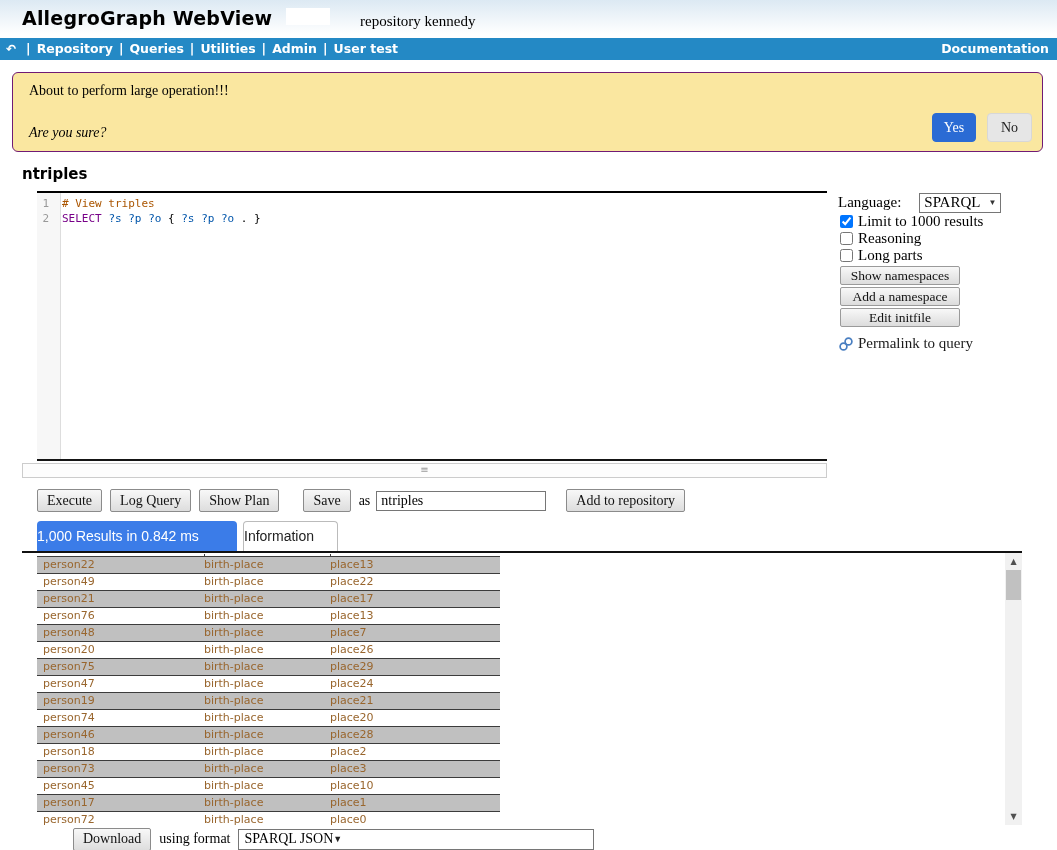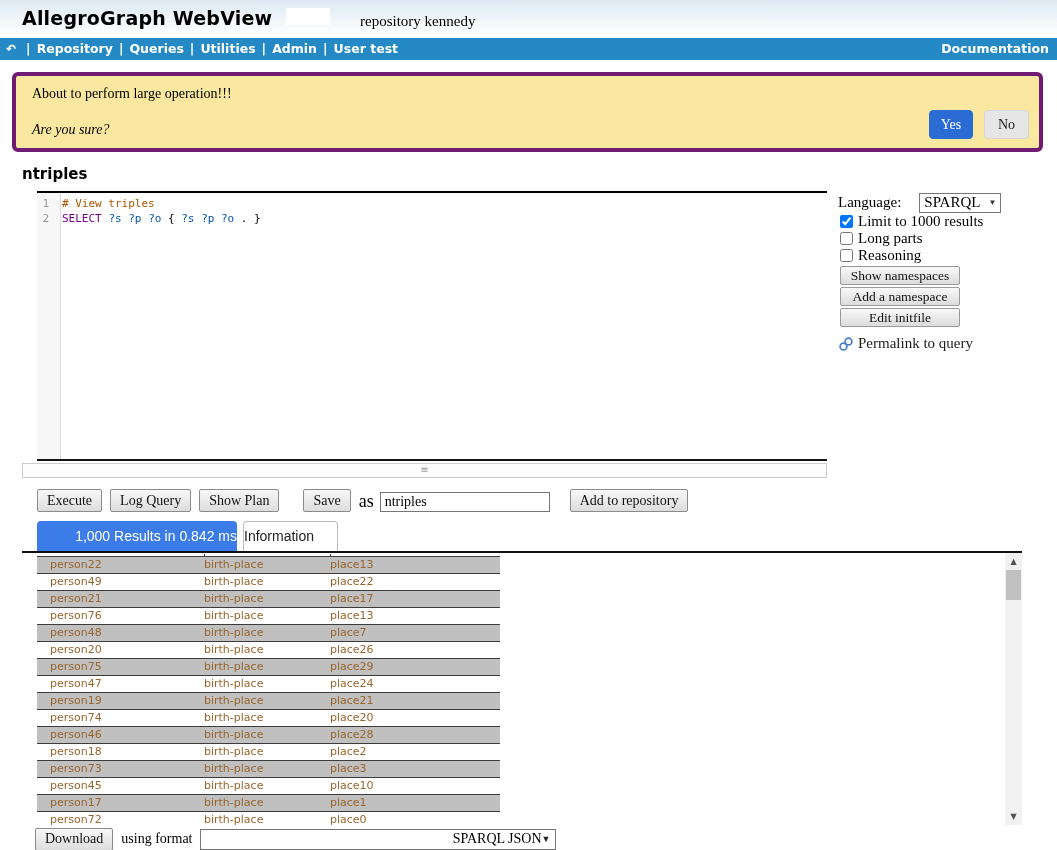--- a/index.html
+++ b/index.html
@@ -18,21 +18,21 @@
   
   .nav { position:absolute; top:38px; left:0; width:1057px; height:22px; background:#2489c5;
     color:#fff; font-family:"DejaVu Sans",sans-serif; font-weight:bold; font-size:12.5px; line-height:22px; }
   .nav-left { position:absolute; left:6px; top:0; display:flex; align-items:center; height:22px; }
   .nav-back { font-size:12px; margin-right:4px; cursor:pointer; }
   .nav-sep { margin:0 6px; font-weight:bold; }
   .nav-item { cursor:pointer; }
   .nav-doc { position:absolute; right:8px; top:0; cursor:pointer;margin-left:29px; }
   
   .banner { position:absolute; left:12px; top:72px; width:1031px; height:80px;
-    background:#fae7a0; border:4px solid #701a75; border-radius:6px; }
+    background:#fae7a0; border:1px solid #701a75; border-radius:6px; }
   .banner-msg { position:absolute; left:16px; top:10px; font-size:14px; }
   .banner-q { position:absolute; left:16px; bottom:10px; font-size:14px; font-style:italic; }
   .btn-yes { position:absolute; right:66px; bottom:9px; width:44px; height:29px;
     background:#2a6bd4; color:#fff; border:1px solid #2a6bd4; border-radius:4px;
     font-family:"Liberation Serif",serif; font-size:14px; cursor:pointer; }
   .btn-no { position:absolute; right:10px; bottom:9px; width:45px; height:29px;
     background:#e6e6e6; color:#222; border:1px solid #d7d7d7; border-radius:4px;
     font-family:"Liberation Serif",serif; font-size:14px; cursor:pointer; }
   
   .section-heading { position:absolute; left:22px; top:165px; font-family:"DejaVu Sans",sans-serif;
@@ -47,51 +47,51 @@
   .line-num { width:20px; flex:none; text-align:right; padding-right:8px; color:#999; }
   .line-code { padding-left:5px; white-space:pre; }
   .tok-comment { color:#aa5500; }
   .tok-keyword { color:#770088; }
   .tok-variable { color:#0055aa; }
   .tok-plain { color:#000; }
   .resize-bar { position:absolute; left:22px; top:463px; width:805px; height:15px;
     border:1px solid #ccc; background:#fdfdfd; text-align:center; color:#999;
     font-family:"DejaVu Sans",sans-serif; font-size:10px; line-height:12px; cursor:row-resize; }
   
-  .toolbar { position:absolute; left:37px; top:489px; display:flex; align-items:flex-end; height:23px; }
+  .toolbar { position:absolute; left:37px; top:489px; display:flex; align-items:center; height:23px; }
   .std-btn { font-family:"Liberation Serif",serif; font-size:14px; color:#111;
     background:linear-gradient(#f8f8f8,#dddddd); border:1px solid #8b8b8b; border-radius:2px;
     padding:2px 9px; height:23px; cursor:pointer; }
   .toolbar .std-btn { margin-right:8px; }
   .btn-save { margin-left:16px; }
-  .as-label { margin:0 6px 0 0; font-size:18px; }
+  .as-label { margin:0 6px 0 0; font-size:14px; }
   .save-input { width:170px; height:20px; border:1px solid #767676; font-family:"Liberation Serif",serif;
     font-size:14px; padding:0 4px; margin-right:20px; }
   
   .tabs-row { position:absolute; left:22px; top:521px; width:1000px; height:32px;
     border-bottom:2px solid #111; }
   .tab-active { position:absolute; left:15px; bottom:0; width:200px; height:30px;
     background:#3b7ce8; color:#fff; font-family:"Liberation Sans",sans-serif; font-size:14px;
-    text-align:right; line-height:30px; border-radius:4px 4px 0 0; cursor:pointer; }
+    text-align:left; line-height:30px; border-radius:4px 4px 0 0; cursor:pointer; }
   .tab-info { position:absolute; left:221px; bottom:0; width:95px; height:30px;
     background:#fff; color:#222; border:1px solid #bbb; border-bottom:none;
     font-family:"Liberation Sans",sans-serif; font-size:14px; text-align:left; line-height:28px;
     border-radius:4px 4px 0 0; cursor:pointer; }
   
   .results { position:absolute; left:22px; top:553px; width:1000px; height:272px; overflow:hidden; }
   .rtable { position:absolute; left:15px; top:0; width:463px; }
   .sliver { position:relative; height:4px; background:#fff; border-bottom:1px solid #3c3c3c; }
   .sliver i { position:absolute; top:1px; width:1px; height:3px; background:#3c3c3c; }
   .sliver i.t1 { left:167px; } .sliver i.t2 { left:293px; }
   .rrow { display:flex; height:17px; border-bottom:1px solid #3c3c3c;
     font-family:"DejaVu Sans",sans-serif; font-size:11px; line-height:16px; }
   .rrow.odd { background:#c0c0c0; }
   .rrow.even { background:#fff; }
   .rcell { color:#99662e; cursor:pointer; overflow:hidden; }
-  .c1 { width:167px; padding-left:13px; }
+  .c1 { width:167px; padding-left:6px; }
   .c2 { width:126px; }
   .c3 { flex:1; }
   
   .sb { position:absolute; right:0; top:0; width:17px; height:272px; background:#f1f1f1; }
   .sb-btn { position:absolute; left:0; width:17px; height:17px; text-align:center;
     font-family:"DejaVu Sans",sans-serif; font-size:8px; color:#505050; line-height:17px; cursor:pointer; }
   .sb-up { top:0; } .sb-down { bottom:0; }
   .sb-thumb { position:absolute; left:1px; top:17px; width:15px; height:30px; background:#c1c1c1; cursor:grab; }
   
   .sidebar { position:absolute; left:838px; top:192px; width:215px; font-size:15px; }
@@ -102,23 +102,23 @@
   .cb-row { display:flex; align-items:center; height:17px; margin-top:0px; }
   .cb-row input { width:13px; height:13px; margin:0 5px 0 2px; }
   .side-btn { display:block; width:120px; height:19px; margin:2px 0 0 2px; text-align:center;
     font-family:"Liberation Serif",serif; font-size:13.5px; color:#111; line-height:15px;
     background:linear-gradient(#f8f8f8,#dcdcdc); border:1px solid #9a9a9a; border-radius:2px; cursor:pointer; }
   .permalink { display:flex; align-items:center; margin-top:8px; cursor:pointer; }
   .permalink svg { margin-right:4px; }
   .permalink span { font-size:15px; color:#1b1b1b; }
   
   .footer { position:absolute; left:35px; top:828px; display:flex; align-items:center; height:22px; }
-  .footer .std-btn { margin-right:8px; }
+  .footer .std-btn { margin-right:8px;margin-left:38px; }
   .uf-label { margin-right:8px; font-size:14px; }
-  .format-select { display:flex; align-items:center; justify-content:flex-end;
+  .format-select { display:flex; align-items:center; justify-content:flex-start;
     width:356px; height:21px; border:1px solid #767676; background:#fff; padding:0 5px;
     font-size:14px; cursor:pointer; }
   .format-select .arrow { font-size:9px; color:#222; }
 </style>
 </head>
 <body>
 
 <div class="header">
   <div class="title">AllegroGraph WebView</div>
   <div class="header-box"></div>
@@ -177,25 +177,25 @@
       <span class="arrow">▼</span>
     </span>
   </div>
   <div id="sidebar-checks">
       <div class="cb-row">
         <input type="checkbox" checked="" style="">
         <span>Limit to 1000 results</span>
       </div>
       <div class="cb-row">
         <input type="checkbox" style="">
-        <span>Long parts</span>
+        <span>Reasoning</span>
       </div>
       <div class="cb-row">
         <input type="checkbox" style="">
-        <span>Reasoning</span>
+        <span>Long parts</span>
       </div>
     </div>
   <div id="sidebar-buttons">
       <button class="side-btn">Show namespaces</button>
       <button class="side-btn">Add a namespace</button>
       <button class="side-btn">Edit initfile</button>
     </div>
   <div class="permalink">
     <svg width="16" height="16" viewBox="0 0 16 16">
       <circle cx="5.5" cy="10.5" r="3.4" fill="none" stroke="#4a7fc1" stroke-width="1.7"></circle>

